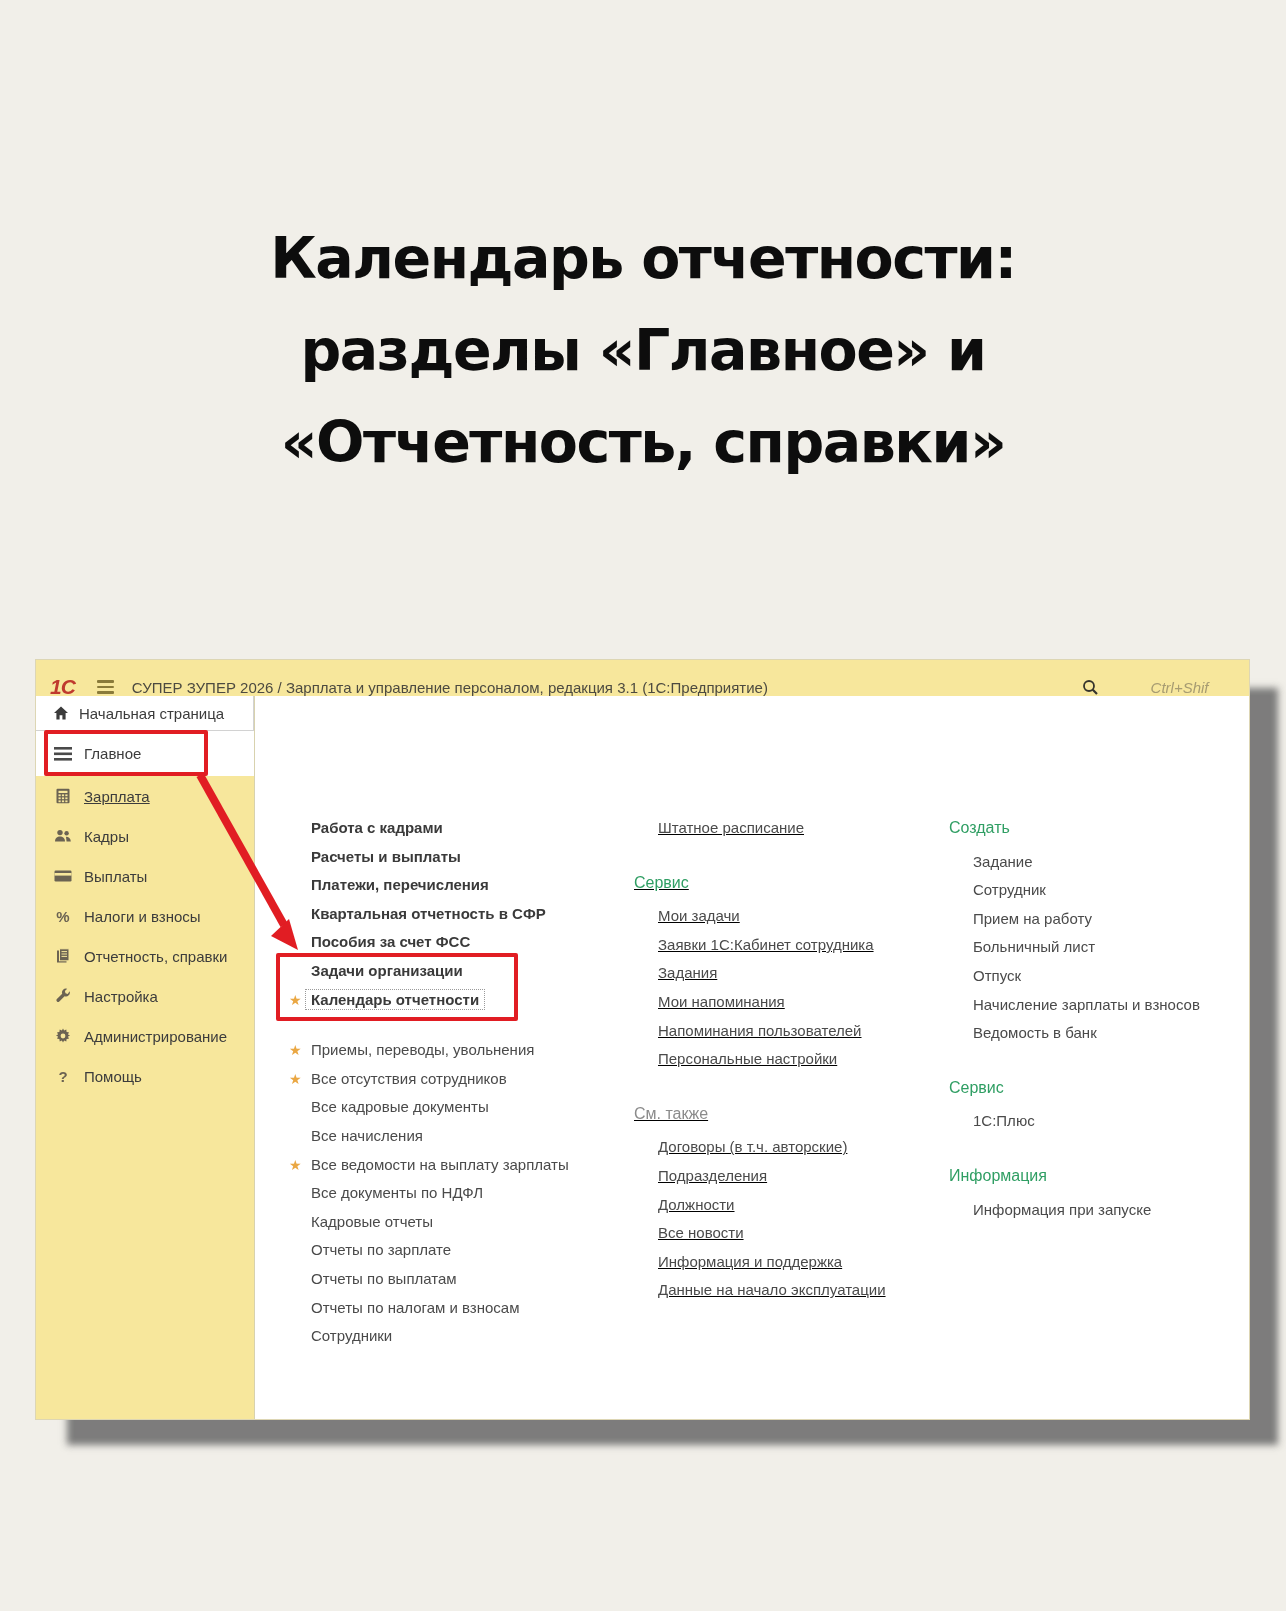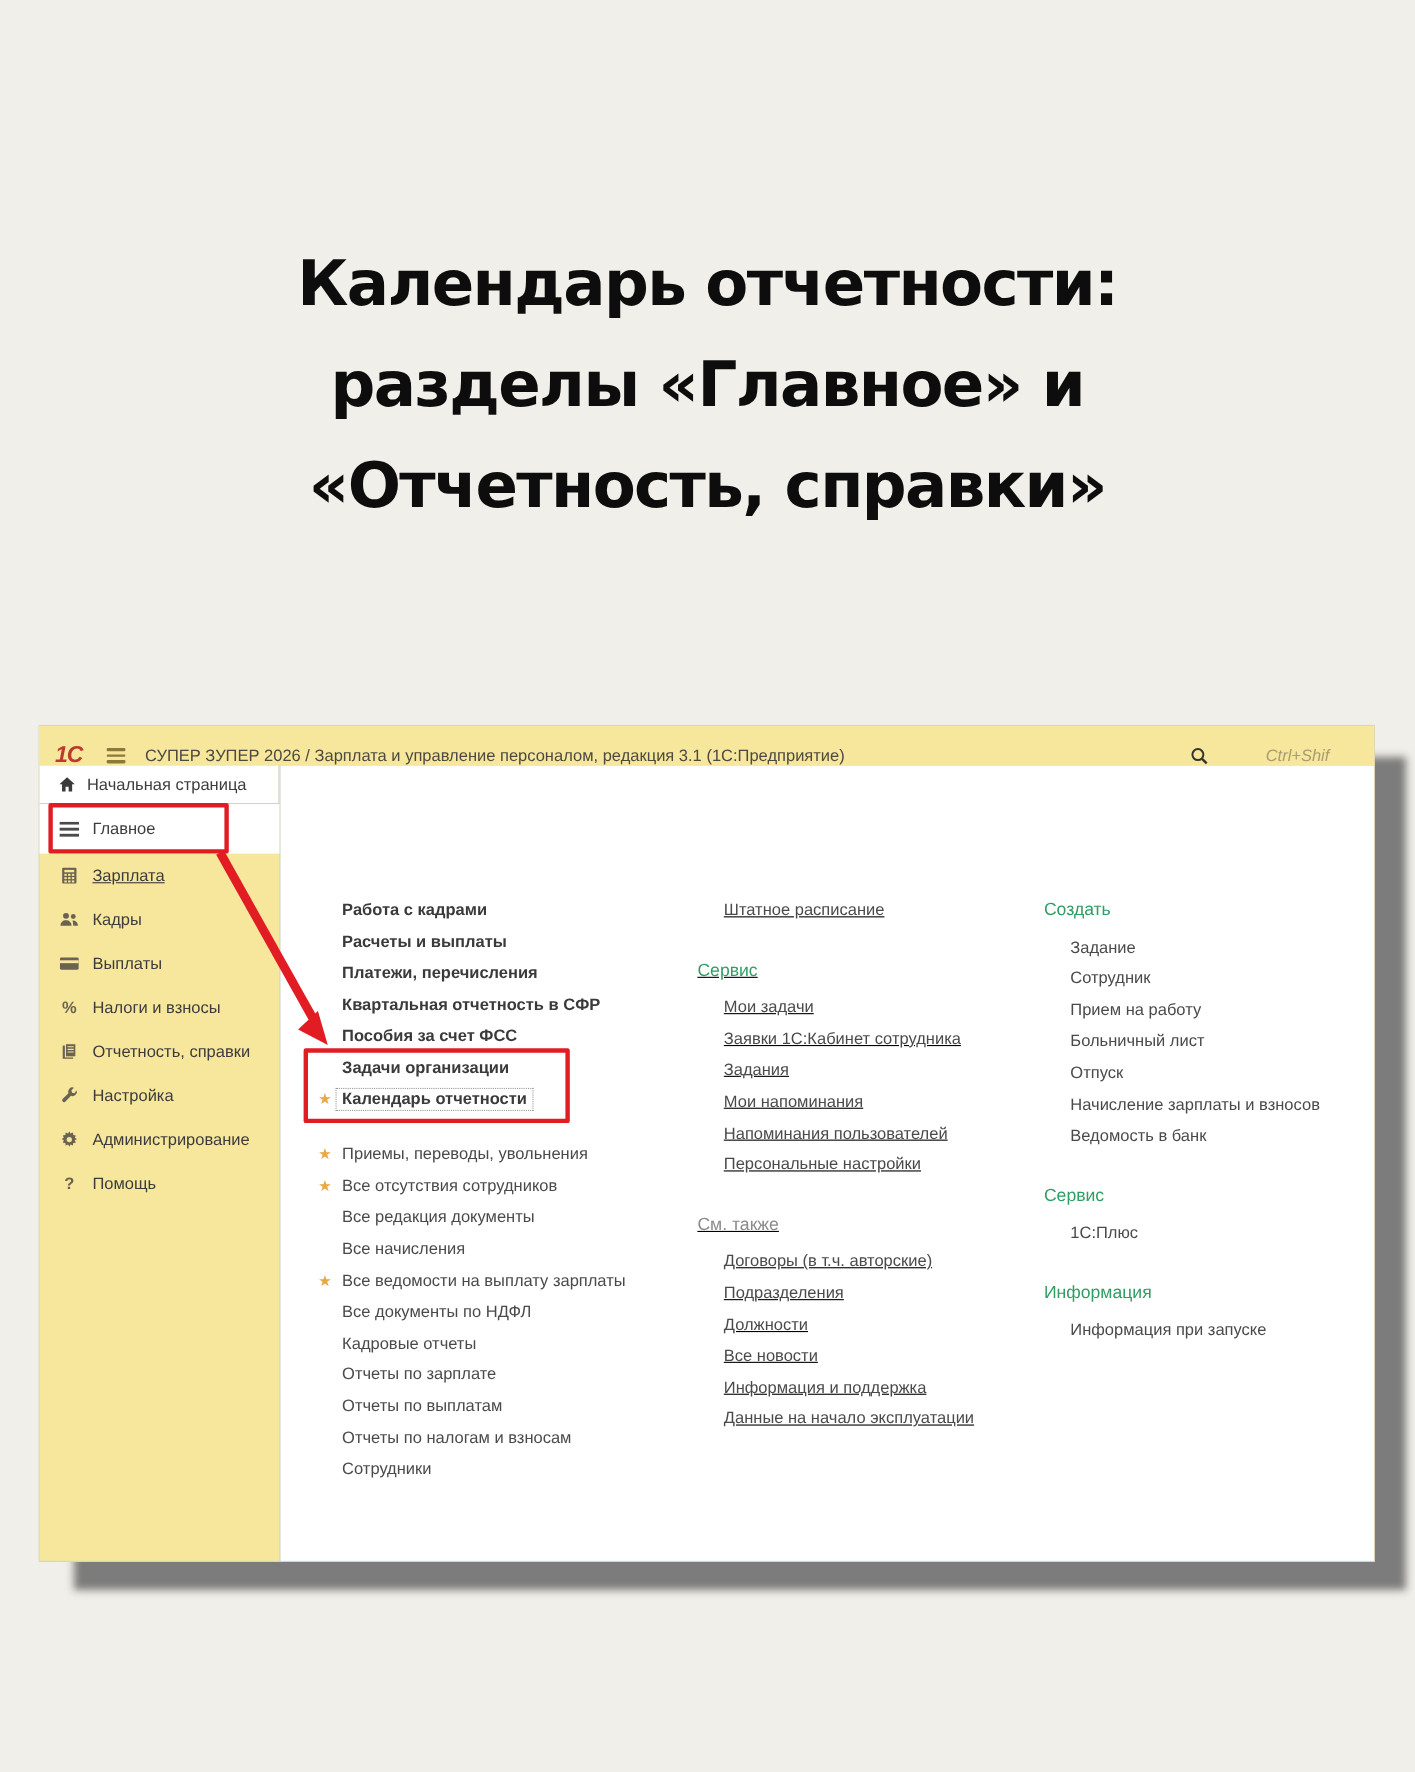--- a/index.html
+++ b/index.html
@@ -34,21 +34,21 @@
   .tb-menu{display:inline-flex;flex-direction:column;gap:3px;margin:0 8px;cursor:pointer;}
   .tb-menu i{display:block;width:17px;height:2.5px;background:#8a7b3a;border-radius:1px;}
   .tb-title{font-size:15px;color:#4c4a40;white-space:nowrap;}
   .tb-search{
     margin-left:auto;display:flex;align-items:center;gap:5px;
     white-space:nowrap;overflow:hidden;width:168px;flex:none;
   }
   .tb-search .s-label{color:#b4a97f;font-size:15px;margin-top:38px;}
   .tb-search .s-key{color:#a79c72;font-size:15px;font-style:italic;}
   
-  .win-body{position:absolute;left:0;top:36px;right:0;bottom:0;background:#7dd3fc;padding-left:40px;}
+  .win-body{position:absolute;left:0;top:36px;right:0;bottom:0;background:#15803d;padding-left:40px;}
   .sidebar{
     position:absolute;left:0;top:0;bottom:0;width:219px;
     background:#f7e79c;border-right:1px solid #d8d2ae;box-sizing:border-box;
   }
   .home-row{
     height:35px;background:#ffffff;border-bottom:1px solid #d2d2d2;border-right:1px solid #d2d2d2;
     display:flex;align-items:center;gap:9px;padding-left:16px;box-sizing:border-box;cursor:pointer;
   }
   .home-row .label{font-size:15px;color:#3c3c3c;}
   .side-item{
@@ -229,21 +229,21 @@
       <div class="menu-col col-0" id="col-0">
           <div class="menu-item bold"><span class="mi-label">Работа с кадрами</span></div>
           <div class="menu-item bold"><span class="mi-label">Расчеты и выплаты</span></div>
           <div class="menu-item bold"><span class="mi-label">Платежи, перечисления</span></div>
           <div class="menu-item bold"><span class="mi-label">Квартальная отчетность в СФР</span></div>
           <div class="menu-item bold"><span class="mi-label">Пособия за счет ФСС</span></div>
           <div class="menu-item bold"><span class="mi-label">Задачи организации</span></div>
           <div class="menu-item bold"><span class="star">★</span><span class="mi-label focused">Календарь отчетности</span></div>
           <div class="menu-item gap"><span class="star">★</span><span class="mi-label">Приемы, переводы, увольнения</span></div>
           <div class="menu-item"><span class="star">★</span><span class="mi-label">Все отсутствия сотрудников</span></div>
-          <div class="menu-item"><span class="mi-label">Все редакция документы</span></div>
+          <div class="menu-item"><span class="mi-label">Все кадровые документы</span></div>
           <div class="menu-item"><span class="mi-label">Все начисления</span></div>
           <div class="menu-item"><span class="star">★</span><span class="mi-label">Все ведомости на выплату зарплаты</span></div>
           <div class="menu-item"><span class="mi-label">Все документы по НДФЛ</span></div>
           <div class="menu-item"><span class="mi-label">Кадровые отчеты</span></div>
           <div class="menu-item"><span class="mi-label">Отчеты по зарплате</span></div>
           <div class="menu-item"><span class="mi-label">Отчеты по выплатам</span></div>
           <div class="menu-item"><span class="mi-label">Отчеты по налогам и взносам</span></div>
           <div class="menu-item"><span class="mi-label">Сотрудники</span></div>
         </div>
       <div class="menu-col col-1" id="col-1">

